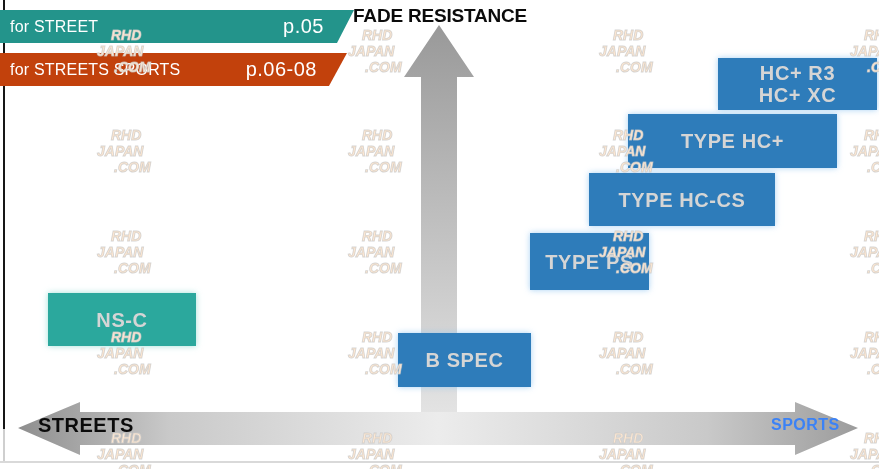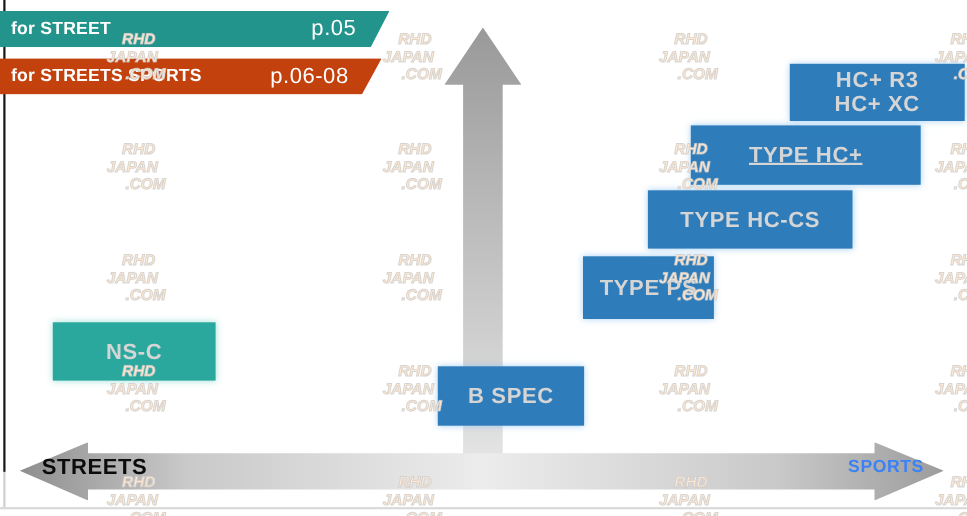--- a/index.html
+++ b/index.html
@@ -12,21 +12,21 @@
   .frame-left-black { position:absolute; left:3px; top:0; width:2px; height:429px; background:#161616; }
   .frame-left-gray  { position:absolute; left:3px; top:429px; width:2px; height:33px; background:#cfcfcf; }
   .frame-bottom     { position:absolute; left:0; top:461px; width:879px; height:2px; background:#d9d9d9; }
 
   
   .banner { position:absolute; left:0; height:33px; display:flex; align-items:center; color:#fff; }
   .banner-street { top:10px; width:354px; background:#23948b;
     clip-path:polygon(0 0, 100% 0, 95.2% 100%, 0 100%); }
   .banner-sports { top:53px; width:347px; background:#c2410c;
     clip-path:polygon(0 0, 100% 0, 94.8% 100%, 0 100%); }
-  .banner .b-label { position:absolute; left:10px; font-size:16px; font-weight:700; letter-spacing:.2px; }
+  .banner .b-label { position:absolute; left:10px; font-size:16px; font-weight:400; letter-spacing:.2px; }
   .banner .b-page  { position:absolute; right:30px; font-size:20px; font-weight:400; letter-spacing:.5px; }
 
   
   .fade-label { position:absolute; left:353px; top:5px; font-size:19px; font-weight:700; color:#0b0b0b; letter-spacing:-0.2px; }
   .comfort-label { position:absolute; left:38px;  top:414px; font-size:20px; font-weight:700; color:#0b0b0b; letter-spacing:.5px; }
   .sports-label  { position:absolute; left:771px; top:416px; font-size:16px; font-weight:700; color:#3b82f6; letter-spacing:.5px; }
 
   
   .v-arrow { position:absolute; left:404px; top:25px; width:70px; height:420px;
     background:linear-gradient(to bottom,#999 0%,#b6b6b6 35%,#e9e9e9 100%);
@@ -63,37 +63,38 @@
 
   <div class="banner banner-street">
     <span class="b-label">for STREET</span>
     <span class="b-page">p.05</span>
   </div>
   <div class="banner banner-sports">
     <span class="b-label">for STREETS SPORTS</span>
     <span class="b-page">p.06-08</span>
   </div>
 
+  <div class="fade-label">FADE RESISTANCE</div>
   <div class="comfort-label">STREETS</div>
   <div class="sports-label">SPORTS</div>
 
   <div id="products">
       <div class="product-box teal" style="left: 48px; top: 293px; width: 148px; height: 53px; background: rgb(43, 168, 157);">
         <div>NS-C</div>
       </div>
       <div class="product-box" style="left: 398px; top: 333px; width: 133px; height: 54px; background: rgb(46, 124, 186);">
         <div>B SPEC</div>
       </div>
       <div class="product-box" style="left: 530px; top: 233px; width: 119px; height: 57px; background: rgb(46, 124, 186);">
         <div>TYPE PS</div>
       </div>
       <div class="product-box" style="left: 589px; top: 173px; width: 186px; height: 53px; background: rgb(46, 124, 186);">
         <div>TYPE HC-CS</div>
       </div>
-      <div class="product-box" style="left: 628px; top: 114px; width: 209px; height: 54px; background: rgb(46, 124, 186); text-decoration: underline;">
+      <div class="product-box" style="left: 628px; top: 114px; width: 209px; height: 54px; background: rgb(46, 124, 186);">
         <div>TYPE HC+</div>
       </div>
       <div class="product-box" style="left: 718px; top: 58px; width: 159px; height: 52px; background: rgb(46, 124, 186);">
         <div>HC+ R3</div>
         <div>HC+ XC</div>
       </div>
     </div>
   <div id="watermarks">
       <div class="wm" style="left: 97px; top: 27px;">
         <div>RHD</div>

